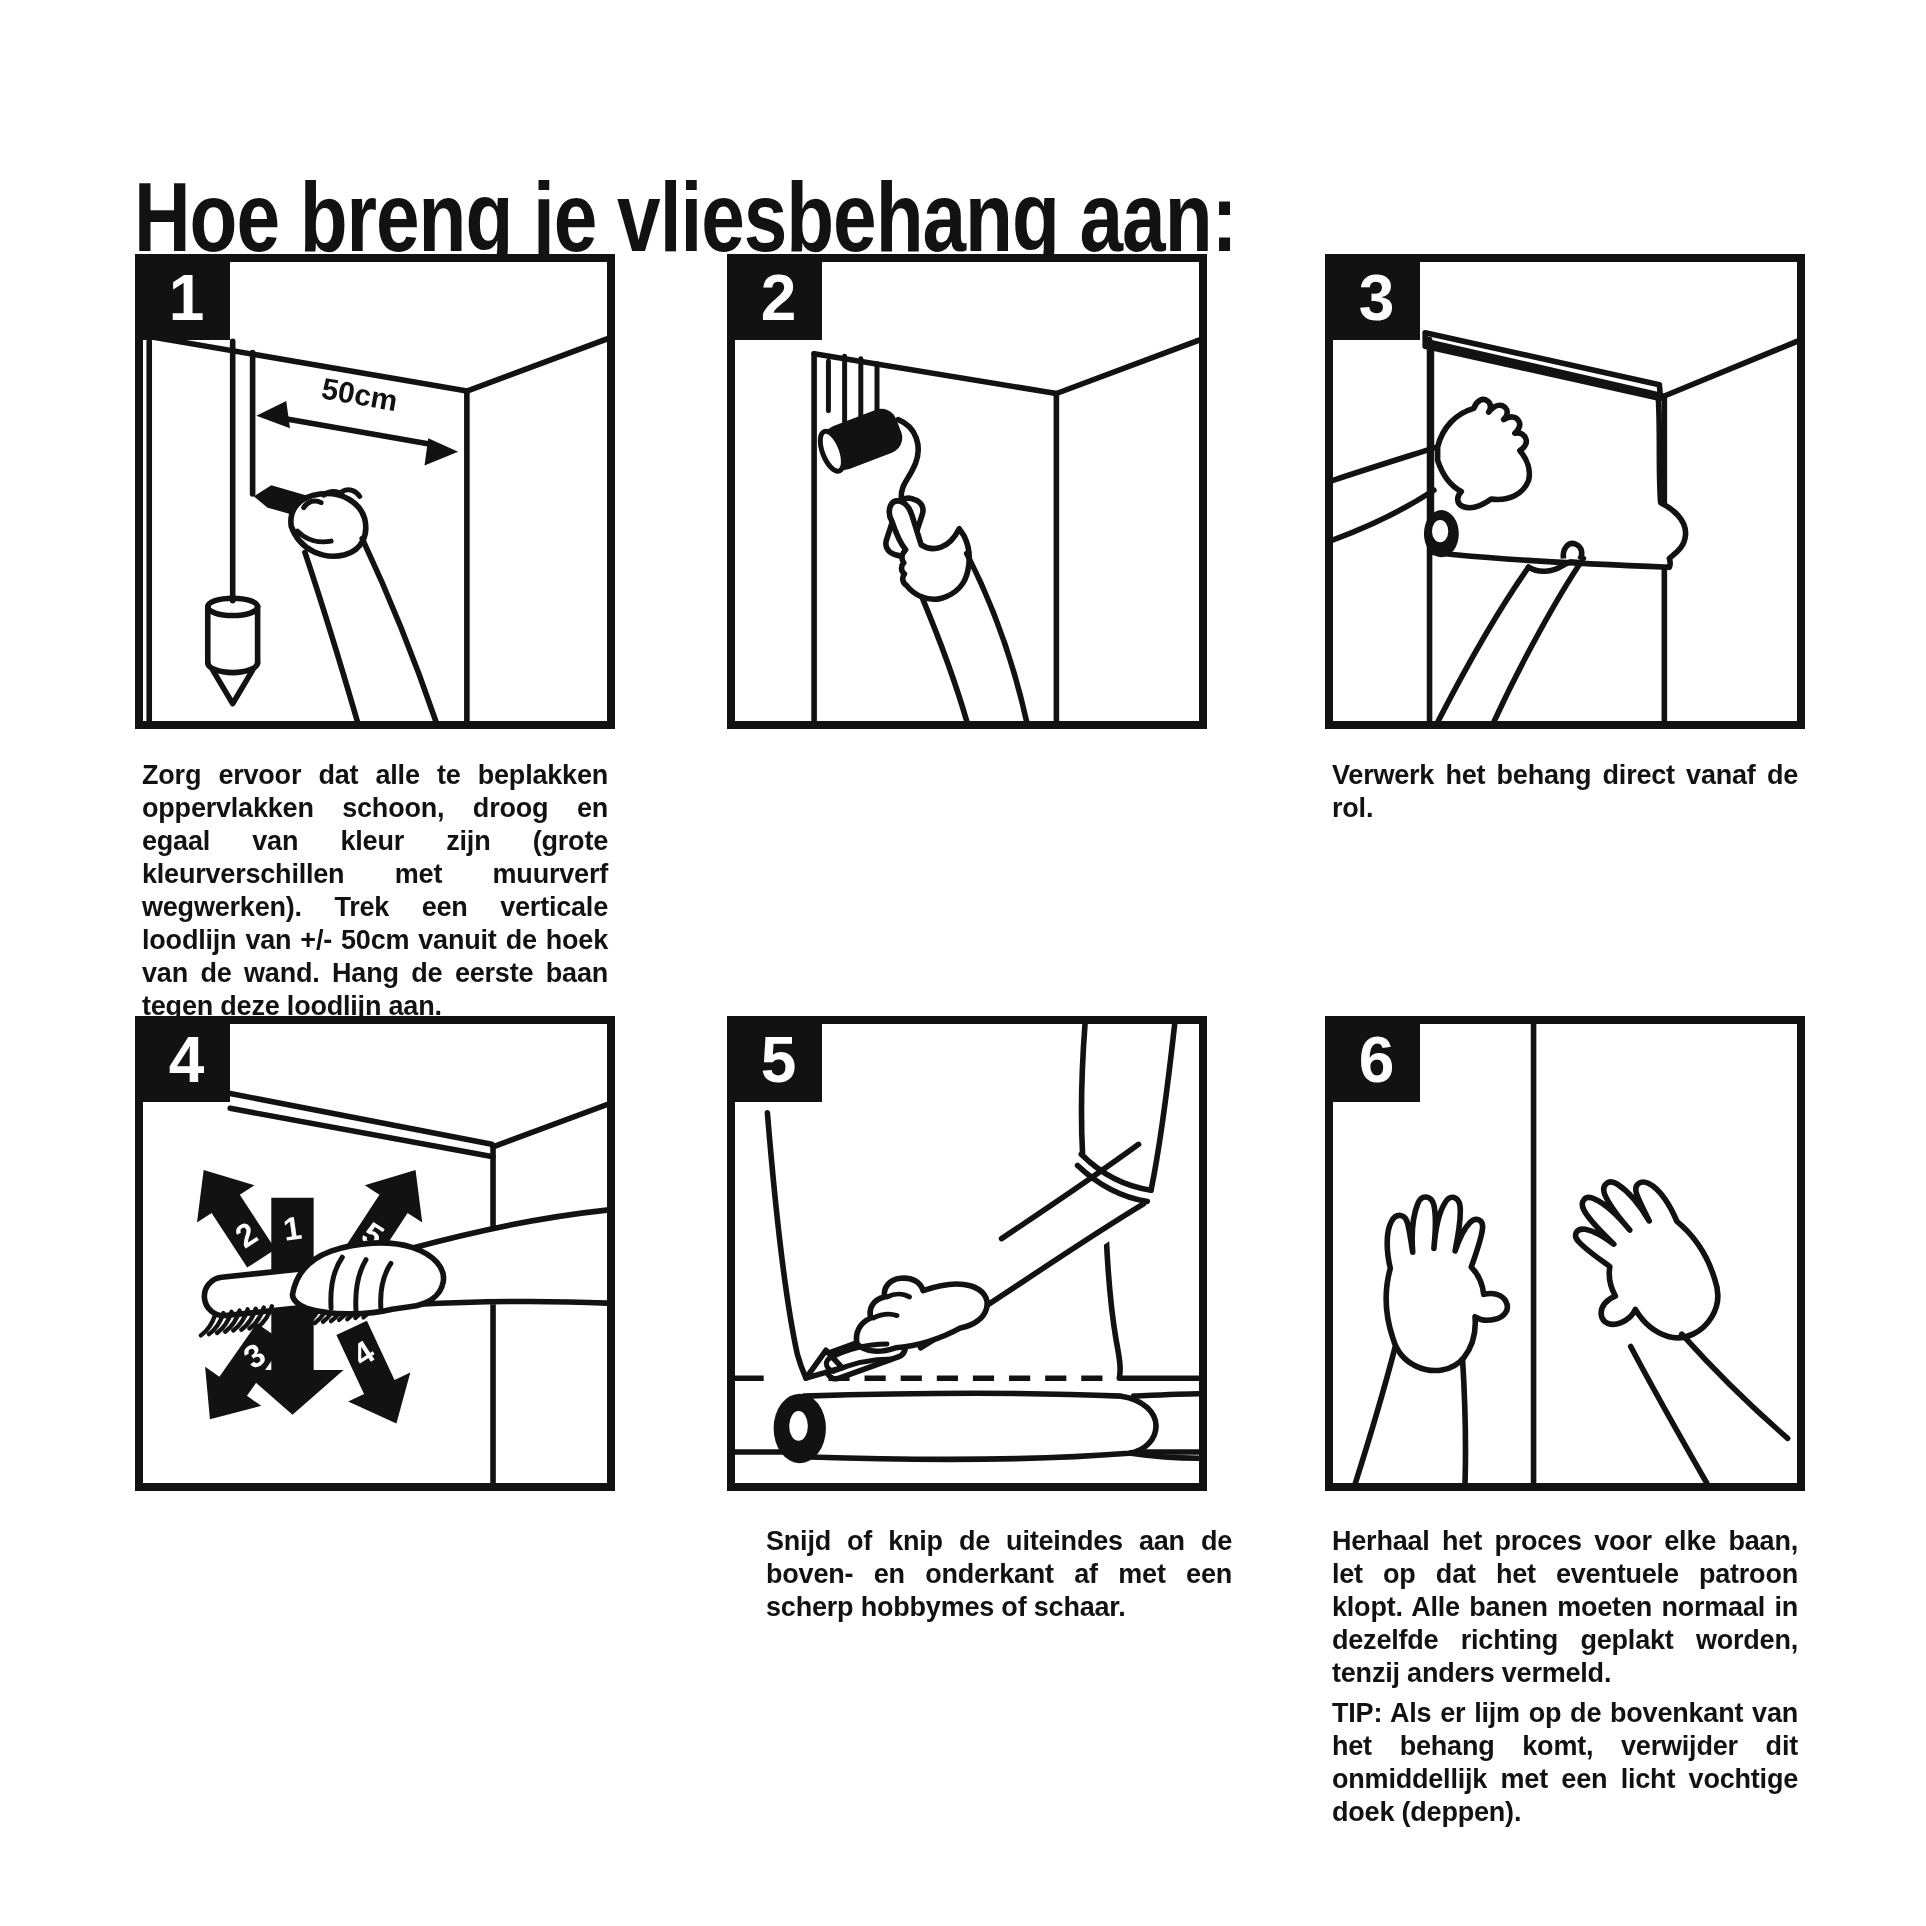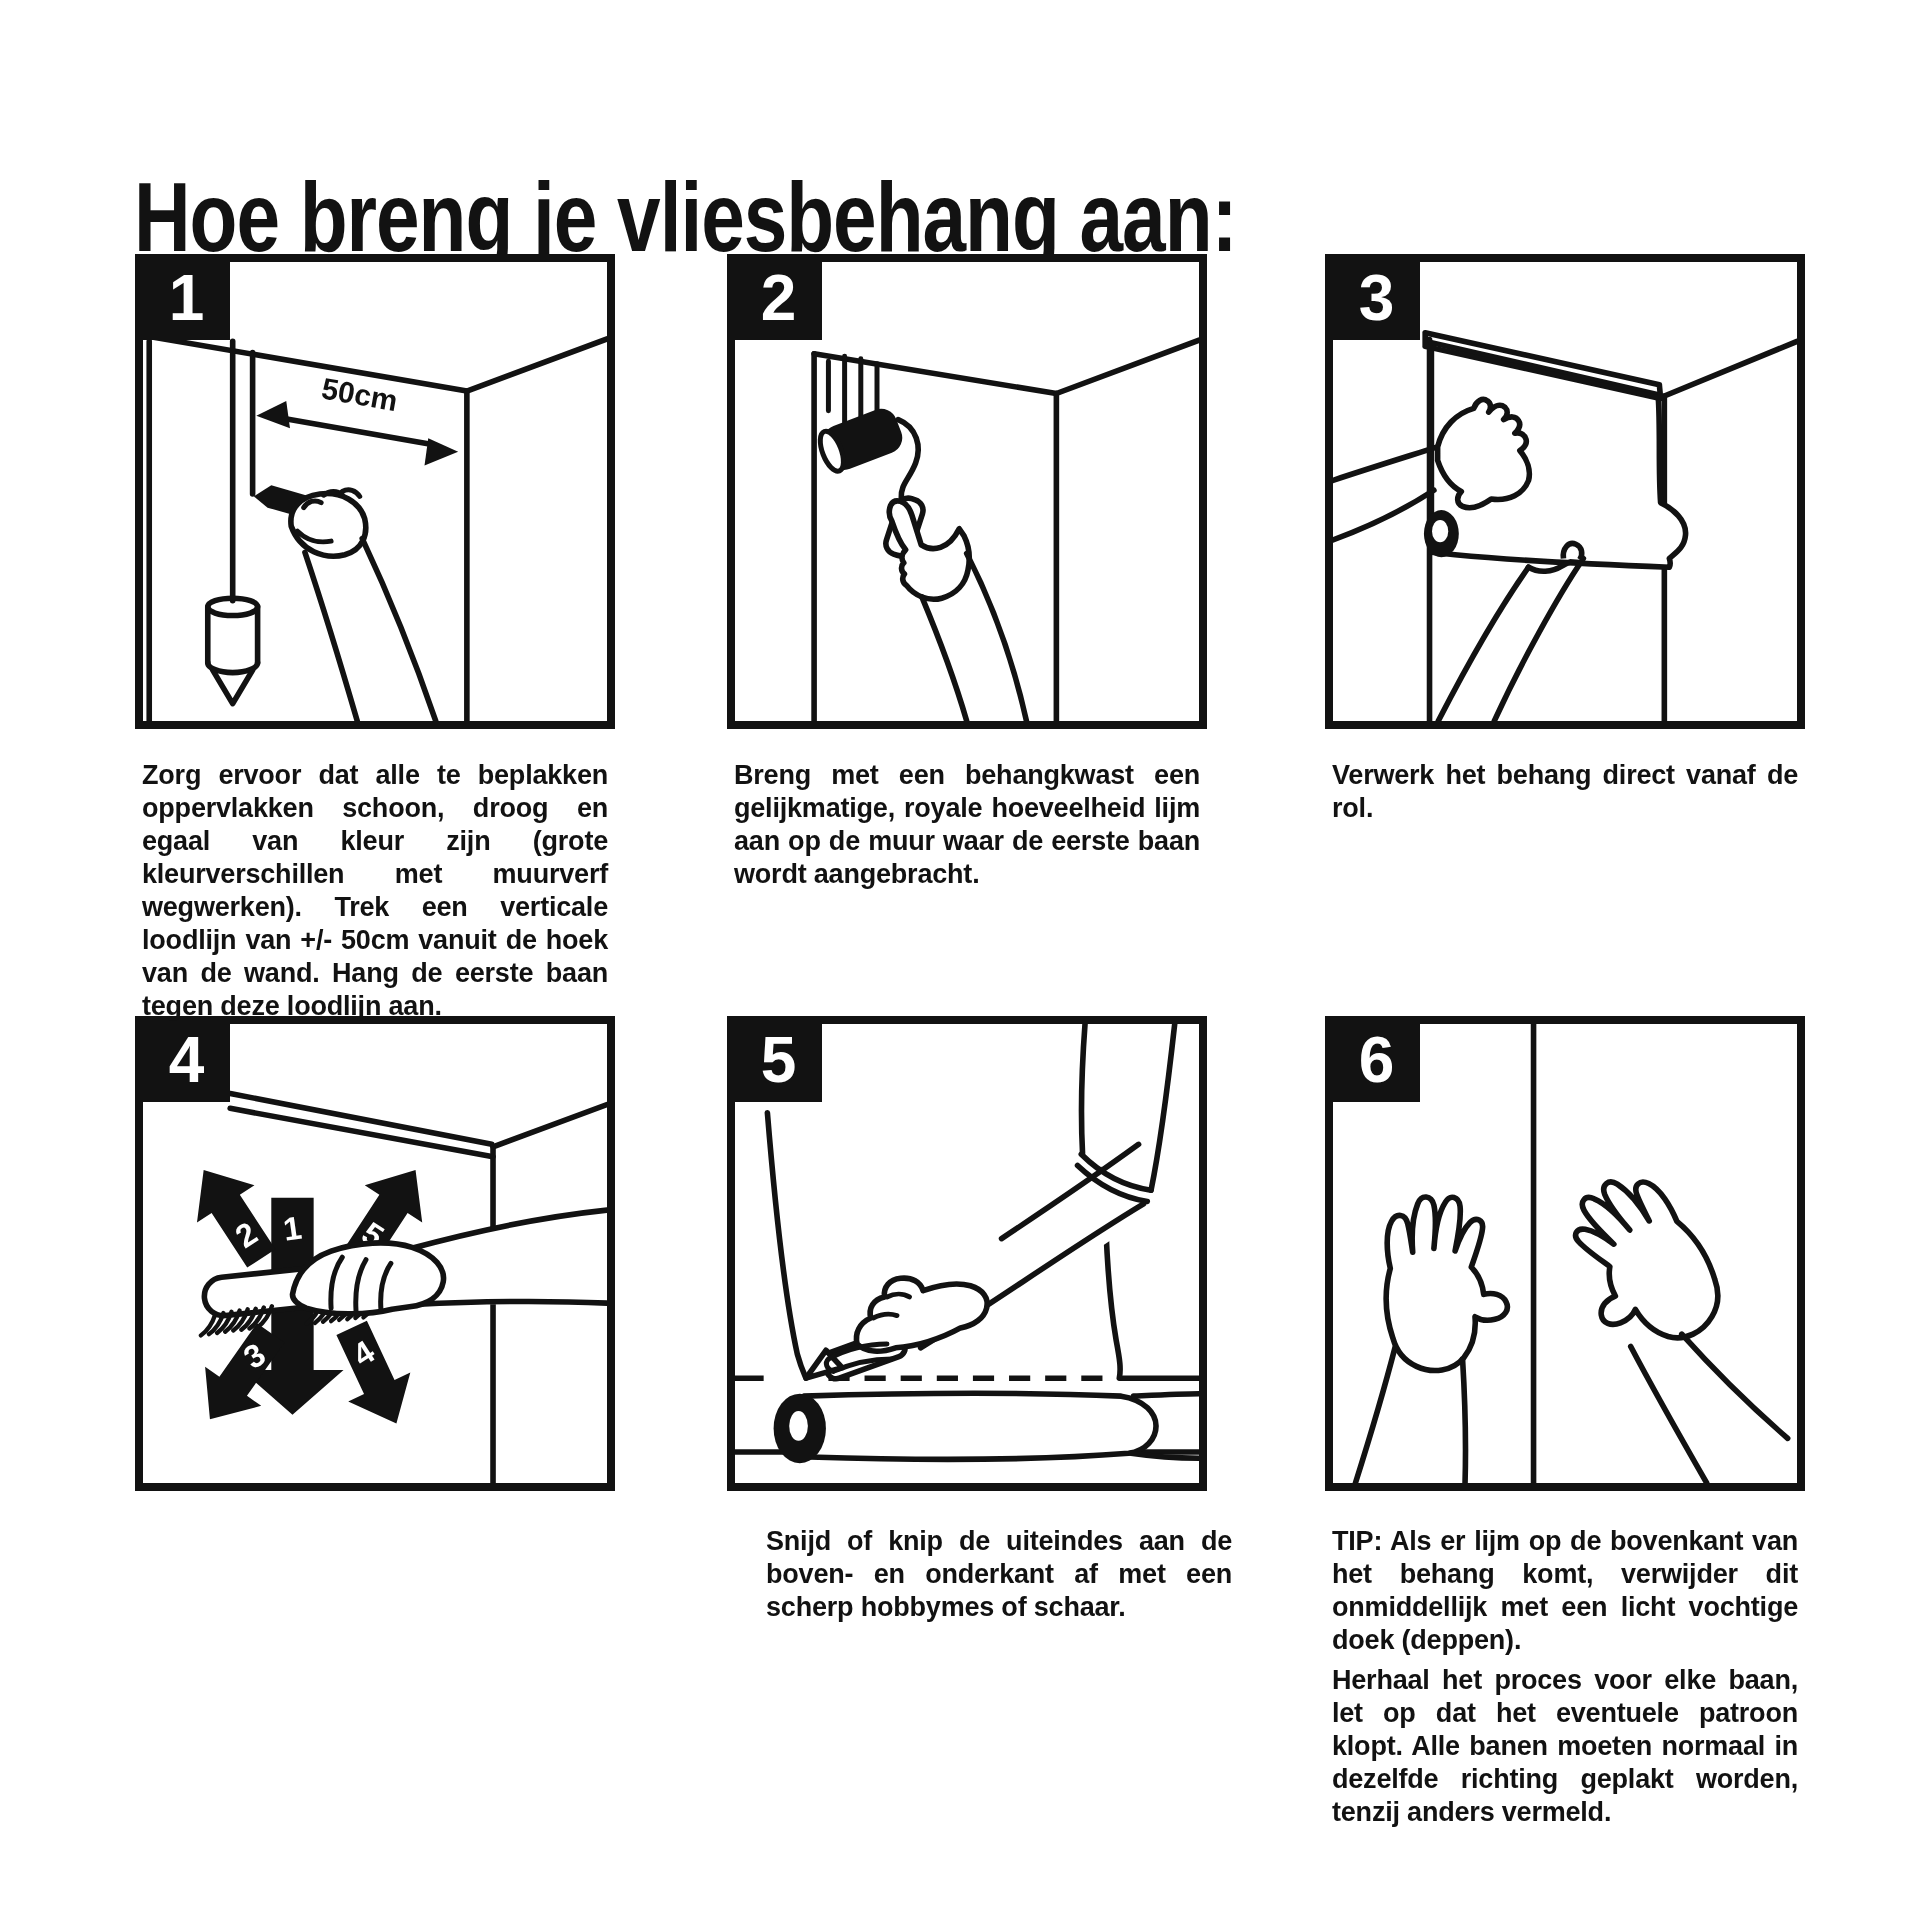--- a/index.html
+++ b/index.html
@@ -225,27 +225,26 @@
   </svg>
   <div class="badge">
       <span>6</span>
     </div>
 </div>
 
 <div class="caption c1">
   <p>Zorg ervoor dat alle te beplakken oppervlakken schoon, droog en egaal van kleur zijn (grote kleurverschillen met muurverf wegwerken). Trek een verticale loodlijn van +/- 50cm vanuit de hoek van de wand. Hang de eerste baan tegen deze loodlijn aan.</p>
 </div>
 <div class="caption c2">
-  <p>Breng met een behangkwast een gelijkmatige, royale hoeveelheid lijm aan op de muur waar de eerste baan wordt aangebracht.</p>
 </div>
 <div class="caption c3">
   <p>Verwerk het behang direct vanaf de rol.</p>
 </div>
 <div class="caption c4">
 </div>
 <div class="caption c5">
   <p>Snijd of knip de uiteindes aan de boven- en onderkant af met een scherp hobbymes of schaar.</p>
 </div>
 <div class="caption c6">
+  <p>Herhaal het proces voor elke baan, let op dat het eventuele patroon klopt. Alle banen moeten normaal in dezelfde richting geplakt worden, tenzij anders vermeld.</p>
   <p>TIP: Als er lijm op de bovenkant van het behang komt, verwijder dit onmiddellijk met een licht vochtige doek (deppen).</p>
-  <p>Herhaal het proces voor elke baan, let op dat het eventuele patroon klopt. Alle banen moeten normaal in dezelfde richting geplakt worden, tenzij anders vermeld.</p>
 </div>
 
 
 </body></html>

